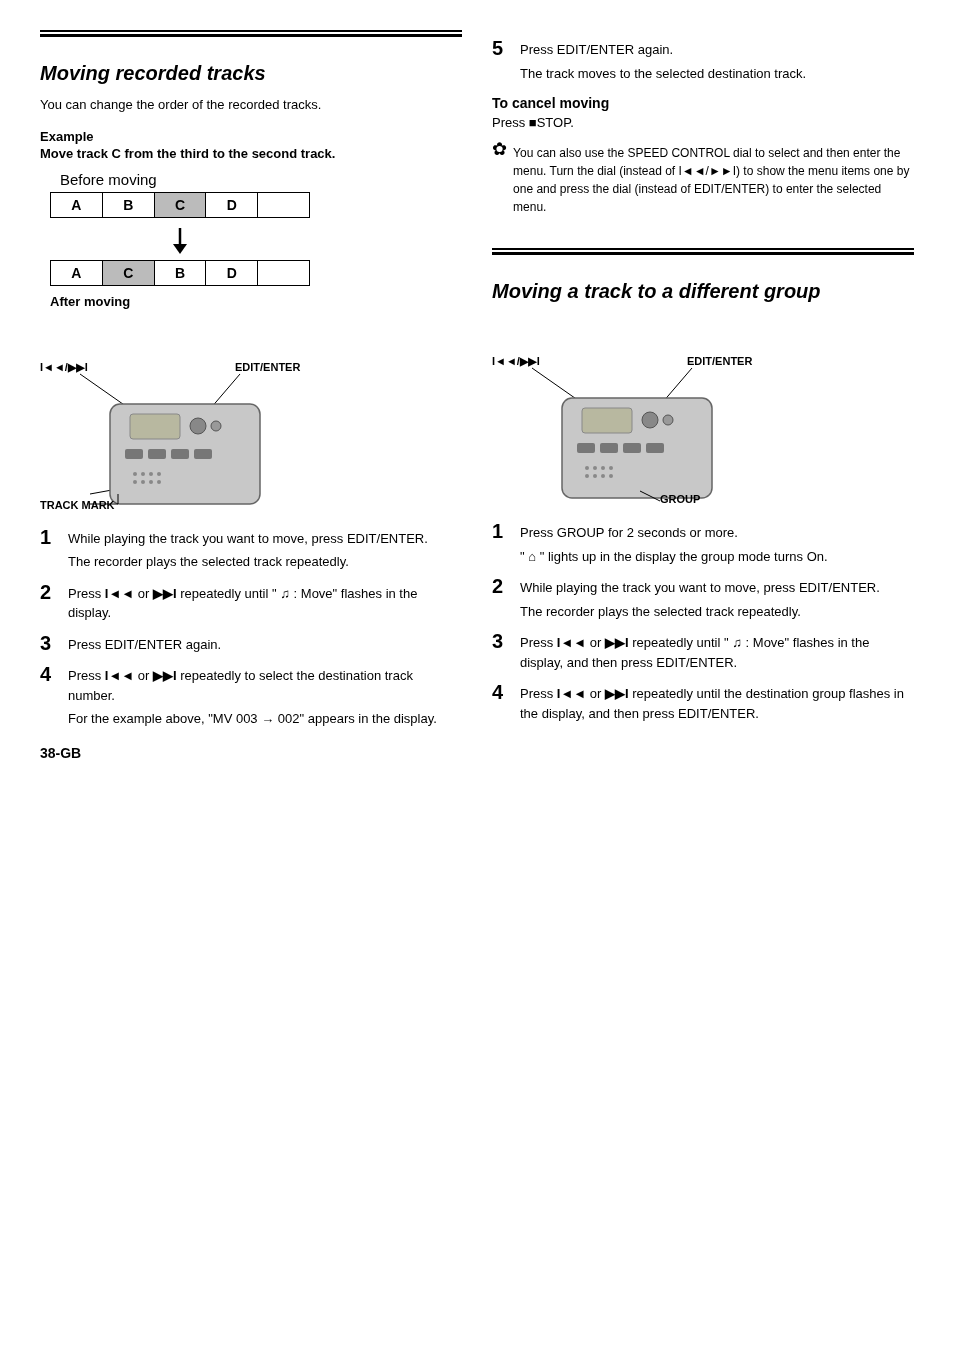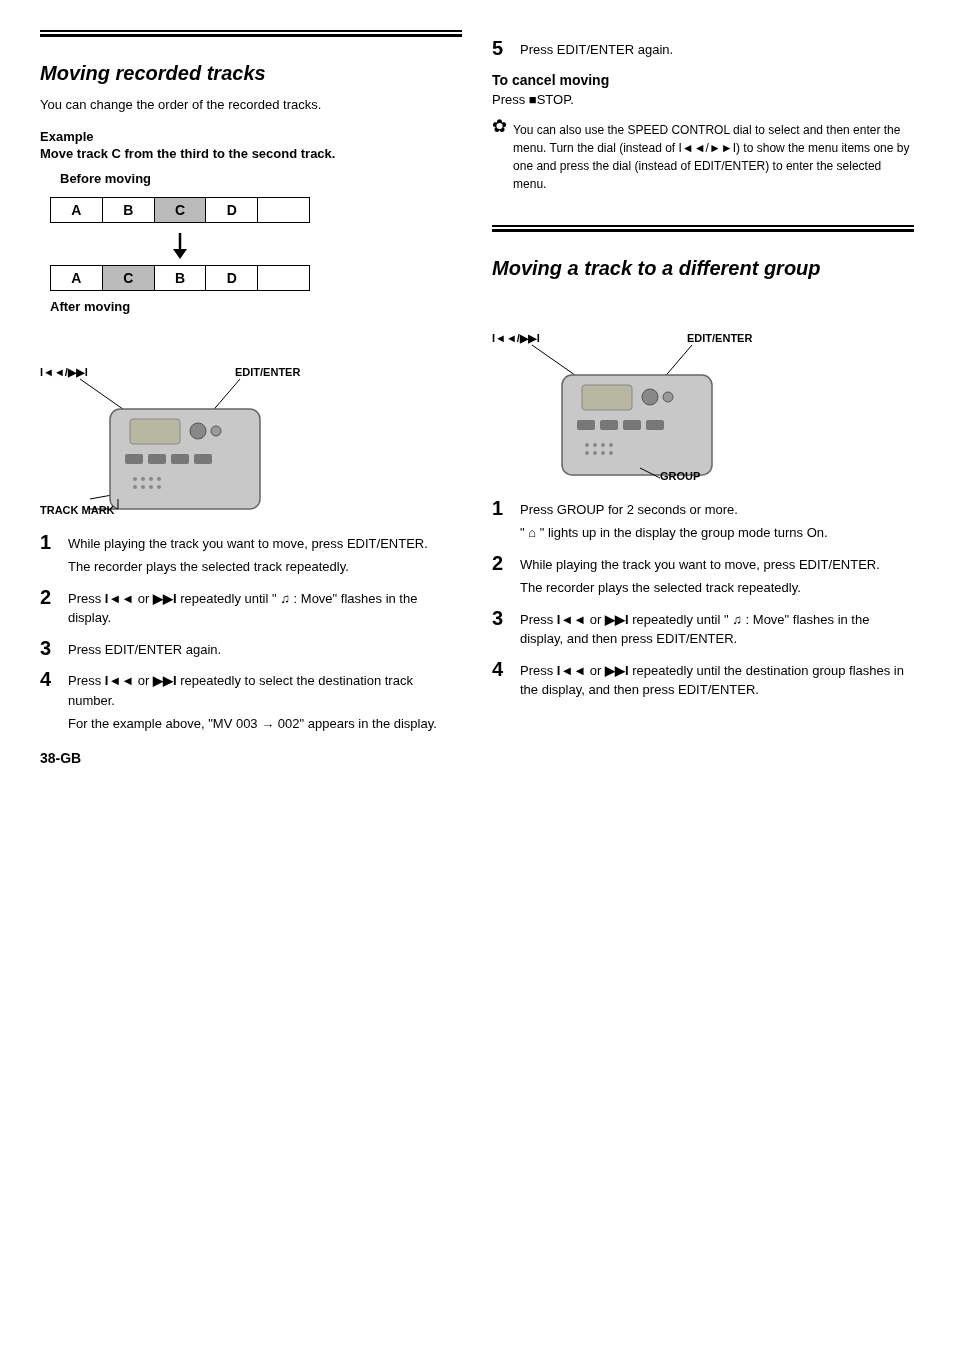--- a/index.html
+++ b/index.html
@@ -42,24 +42,24 @@
       font-weight: bold;
       font-size: 13px;
       margin-bottom: 2px;
     }
     .example-desc {
       font-weight: bold;
       font-size: 13px;
       margin-bottom: 10px;
     }
     .before-label {
-      font-weight: bold;
-      font-size: 13px;
+      font-weight: normal;
+      font-size: 15px;
       margin-left: 20px;
-      margin-bottom: 11px;
+      margin-bottom: 4px;
     }
     .track-diagram {
       margin-left: 10px;
       margin-bottom: 8px;
     }
     .track-row {
       display: flex;
       border: 1.5px solid #000;
       width: 260px;
     }
@@ -260,20 +260,21 @@
     <div class="page-number">38-GB</div>
   </div>
 
   <div class="right-col">
 
     <div class="step-list" style="margin-bottom:10px;">
       <div class="step-item">
         <div class="step-num">5</div>
         <div class="step-content">
           <span>Press EDIT/ENTER again.</span>
+          <div class="step-sub">The track moves to the selected destination track.</div>
         </div>
       </div>
     </div>
 
     <div class="subsection-title">To cancel moving</div>
     <div style="font-size:13px; margin-bottom:10px;">Press ■STOP.</div>
 
     <div class="tip-block">
       <div style="font-size:18px; margin-top:-2px;">✿</div>
       <div class="tip-text">You can also use the SPEED CONTROL dial to select and then enter the menu. Turn the dial (instead of I◄◄/►►I) to show the menu items one by one and press the dial (instead of EDIT/ENTER) to enter the selected menu.</div>

